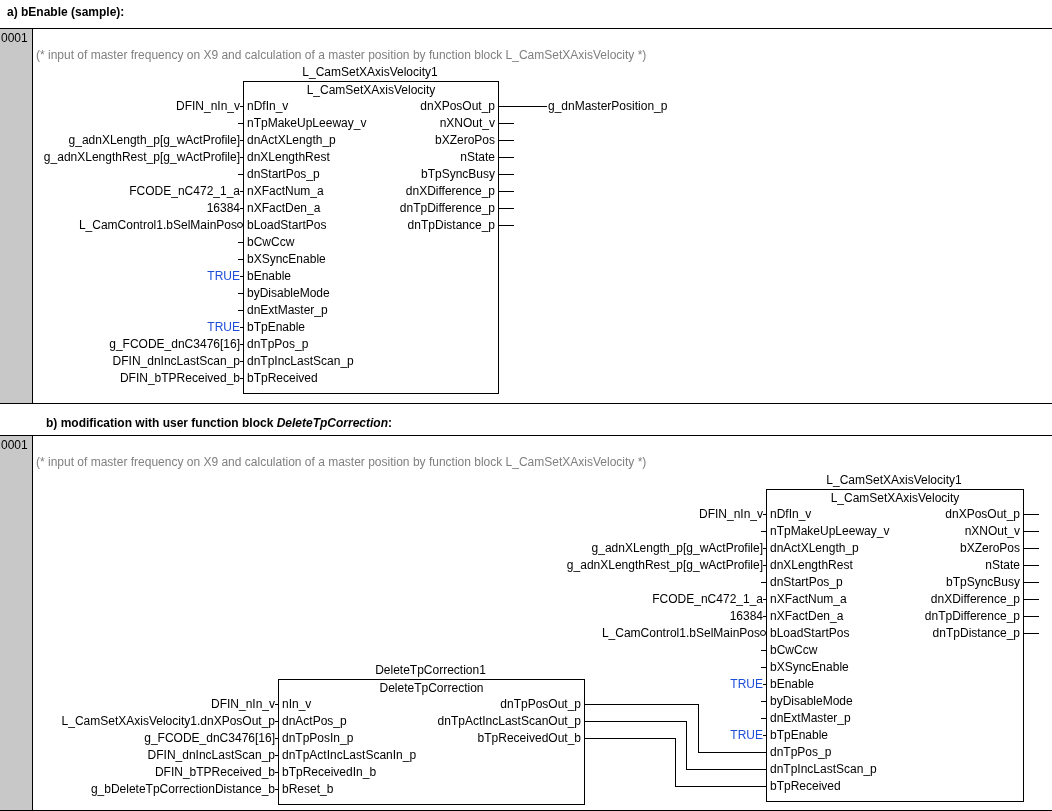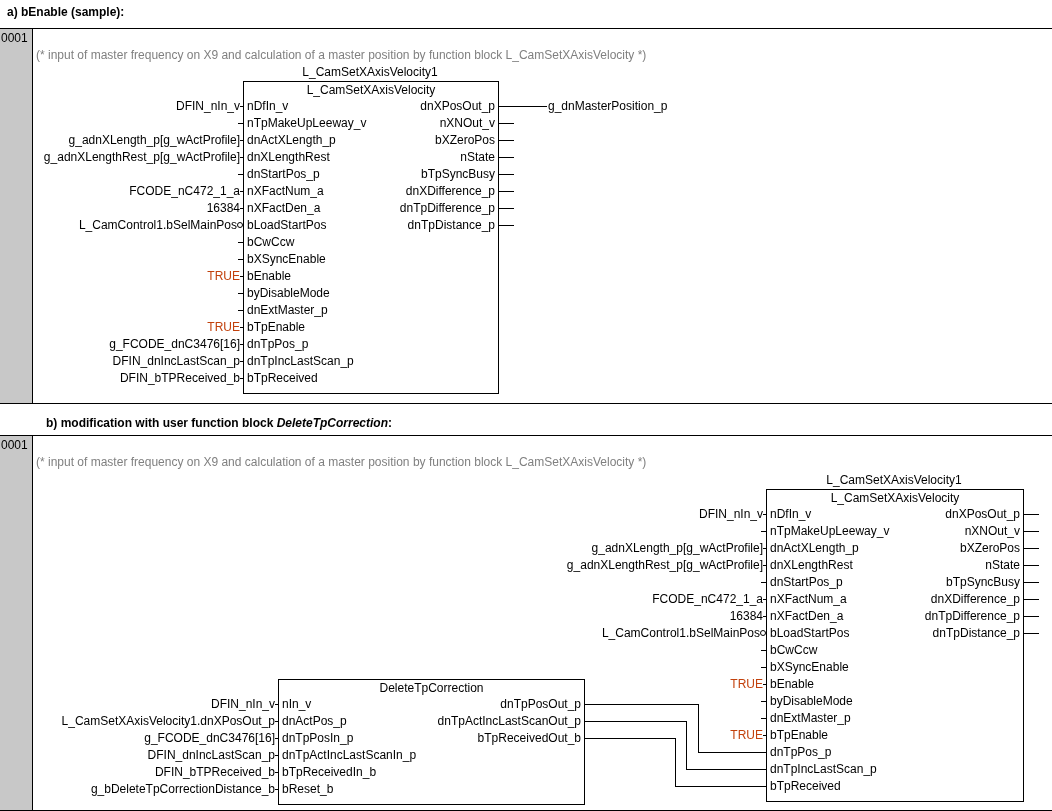--- a/index.html
+++ b/index.html
@@ -15,21 +15,21 @@
   .lineno { position:absolute; left:1px; top:2px; font-size:12px; color:#000; }
   .comment { position:absolute; left:36px; color:#808080; font-size:12px; white-space:nowrap; }
   .box { position:absolute; border:1px solid #000; background:#fff; }
   .boxtitle { position:absolute; left:0; right:0; text-align:center; white-space:nowrap; }
   .inst { position:absolute; text-align:center; white-space:nowrap; }
   .pin { position:absolute; white-space:nowrap; line-height:14px; height:14px; }
   .pin-in { left:3px; }
   .pin-out { right:3px; text-align:right; }
   .txt { position:absolute; white-space:nowrap; line-height:14px; height:14px; }
   .txt.right { text-align:right; }
-  .magenta { color:#c2410c; }
+  .magenta { color:#1d4ed8; }
   .hl { position:absolute; height:1px; background:#000; }
   .vl { position:absolute; width:1px; background:#000; }
   .neg { position:absolute; width:6px; height:6px; border:1px solid #000; border-radius:50%; background:#fff; box-sizing:border-box; }
 </style>
 </head>
 <body>
 
 <div class="heading" style="top:5px;">a) bEnable (sample):</div>
 <div class="frame" style="top:28px;height:374px;">
   <div class="gutter">
@@ -107,20 +107,21 @@
 
 <div class="heading" style="top:416px;margin-left:39px;"><span>b) modification with user function block </span><i>DeleteTpCorrection</i><span>:</span></div>
 <div class="frame" style="top:435px;height:374px;">
   <div class="gutter">
     <span class="lineno">0001</span>
   </div>
   <div class="comment" style="top:19px;">(* input of master frequency on X9 and calculation of a master position by function block L_CamSetXAxisVelocity *)</div>
   <div id="blockBDel"></div>
   <div id="blockBCam"></div>
   <div id="wiresB"></div>
+<div class="inst" style="left: 278px; width: 305px; top: 227px;">DeleteTpCorrection1</div>
     <div class="box" style="left: 278px; top: 243px; width: 305px; height: 124px;">
       <div class="boxtitle" style="top: 1px;">DeleteTpCorrection</div>
       <div class="pin pin-in" style="top: 17px;">nIn_v</div>
       <div class="pin pin-in" style="top: 34px;">dnActPos_p</div>
       <div class="pin pin-in" style="top: 51px;">dnTpPosIn_p</div>
       <div class="pin pin-in" style="top: 68px;">dnTpActIncLastScanIn_p</div>
       <div class="pin pin-in" style="top: 85px;">bTpReceivedIn_b</div>
       <div class="pin pin-in" style="top: 102px;">bReset_b</div>
       <div class="pin pin-out" style="top: 17px;">dnTpPosOut_p</div>
       <div class="pin pin-out" style="top: 34px;">dnTpActIncLastScanOut_p</div>

